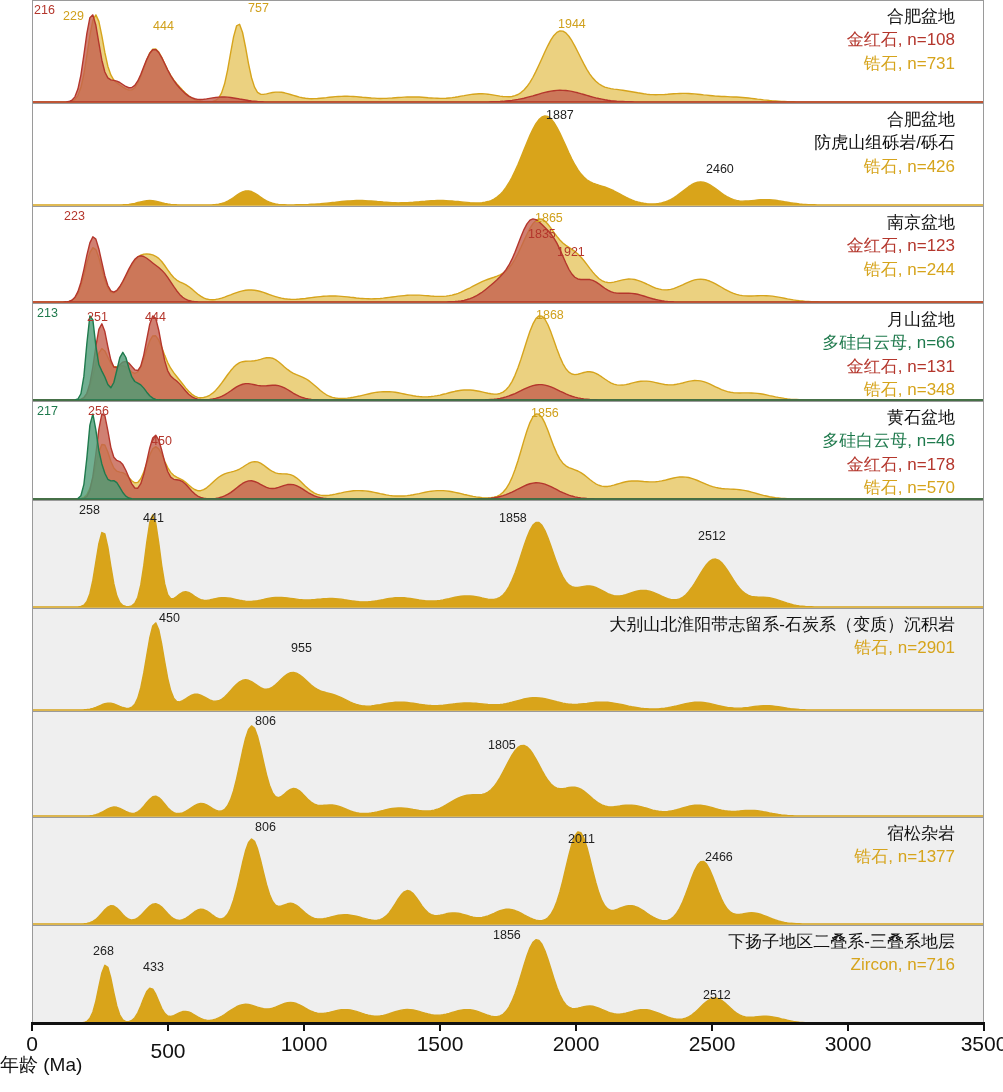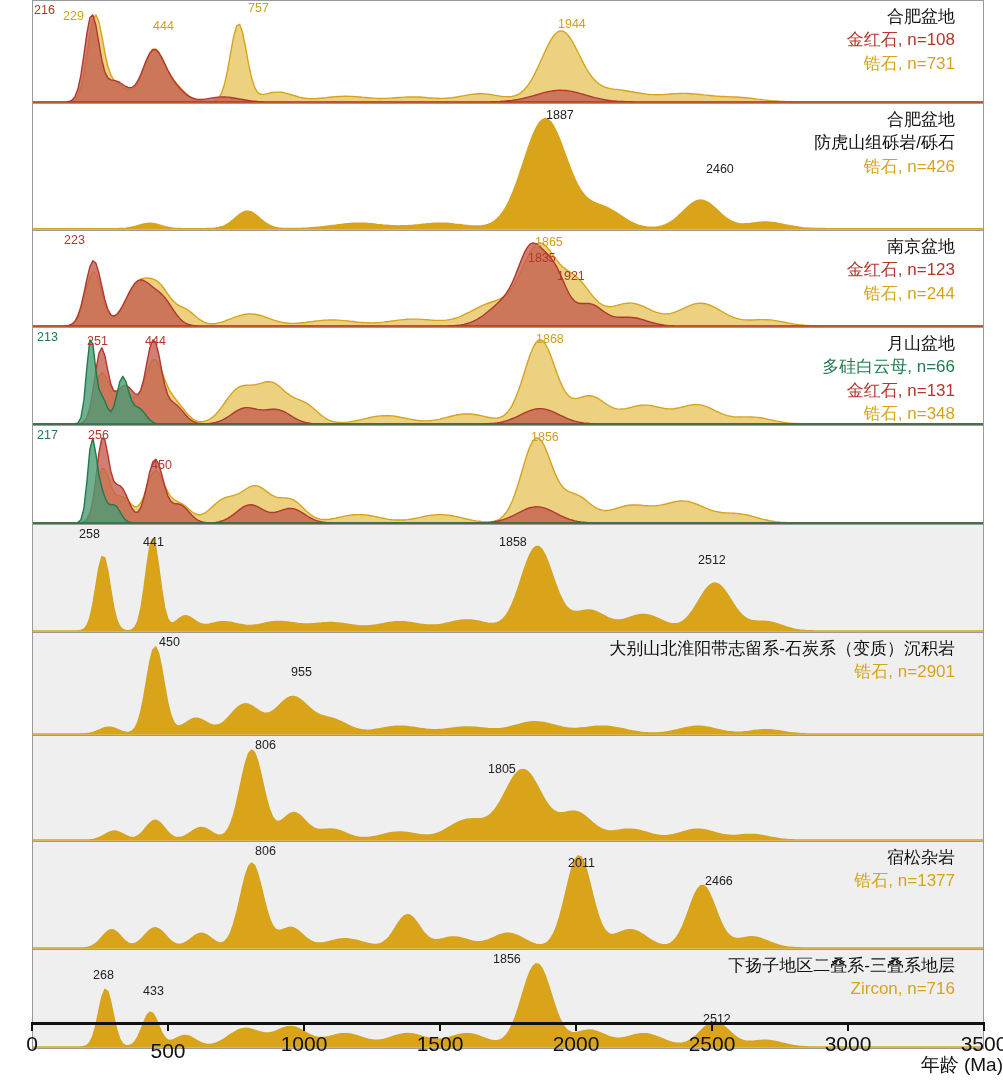--- a/index.html
+++ b/index.html
@@ -33,21 +33,21 @@
   .p-zir{color:#d0a01c;}
   .p-rut{color:#b4362c;}
   .p-phe{color:#1f7a4d;}
   .p-blk{color:#222;}
 
   
   .xaxis{position:absolute;left:32px;top:1022px;width:952px;height:1px;background:#111;}
   .xaxis-line{position:absolute;left:0;top:0;width:100%;height:2.5px;background:#111;}
   .tick{position:absolute;top:0;width:2px;height:9px;background:#111;}
   .ticklab{position:absolute;top:10px;font-size:21px;color:#111;transform:translateX(-50%);}
-  .xtitle{position:absolute;left:0;top:1052px;width:1003px;text-align:right;font-size:19px;color:#111;}
+  .xtitle{position:absolute;left:0;top:1052px;width:1003px;text-align:left;font-size:19px;color:#111;}
 </style>
 </head>
 <body>
 
 <div id="root">
 
   <div class="ylabel">归一化的核密度</div>
 
   <div class="panels" id="panels">
       <div class="panel white" style="height: 103px;">
@@ -61,21 +61,21 @@
         <div class="peak p-zir" style="left: 30px; top: 8px;">229</div>
         <div class="peak p-zir" style="left: 120px; top: 18px;">444</div>
         <div class="peak p-zir" style="left: 215px; top: 0px;">757</div>
         <div class="peak p-zir" style="left: 525px; top: 16px;">1944</div>
         <div class="labels">
           <div class="title">合肥盆地</div>
           <div class="sub lab-rut">金红石, n=108</div>
           <div class="sub lab-zir">锆石, n=731</div>
         </div>
       </div>
-      <div class="panel white" style="height: 127px;">
+      <div class="panel white" style="height: 103px;">
         <div class="svgwrap">
           <svg viewBox="0 0 952 103" preserveAspectRatio="none">
             <path d="M 0 102 L 0.0 102.0 L 3.0 102.0 L 6.0 102.0 L 9.0 102.0 L 12.0 102.0 L 15.0 102.0 L 18.0 102.0 L 21.0 102.0 L 24.0 102.0 L 27.0 102.0 L 30.0 102.0 L 33.0 102.0 L 36.0 102.0 L 39.0 102.0 L 42.0 102.0 L 45.0 102.0 L 48.0 102.0 L 51.0 102.0 L 54.0 102.0 L 57.0 102.0 L 60.0 102.0 L 63.0 102.0 L 66.0 102.0 L 69.0 102.0 L 72.0 102.0 L 75.0 102.0 L 78.0 102.0 L 81.0 102.0 L 84.0 102.0 L 87.0 101.9 L 90.0 101.8 L 93.0 101.6 L 96.0 101.3 L 99.0 100.8 L 102.0 100.3 L 105.0 99.5 L 108.0 98.8 L 111.0 98.1 L 114.0 97.7 L 117.0 97.5 L 120.0 97.7 L 123.0 98.1 L 126.0 98.8 L 129.0 99.6 L 132.0 100.3 L 135.0 100.9 L 138.0 101.3 L 141.0 101.6 L 144.0 101.8 L 147.0 101.9 L 150.0 102.0 L 153.0 102.0 L 156.0 102.0 L 159.0 102.0 L 162.0 102.0 L 165.0 102.0 L 168.0 102.0 L 171.0 102.0 L 174.0 101.9 L 177.0 101.9 L 180.0 101.8 L 183.0 101.5 L 186.0 101.1 L 189.0 100.5 L 192.0 99.5 L 195.0 98.2 L 198.0 96.4 L 201.0 94.4 L 204.0 92.3 L 207.0 90.3 L 210.0 88.7 L 213.0 87.8 L 216.0 87.7 L 219.0 88.4 L 222.0 89.9 L 225.0 91.8 L 228.0 93.9 L 231.0 96.0 L 234.0 97.8 L 237.0 99.2 L 240.0 100.2 L 243.0 101.0 L 246.0 101.4 L 249.0 101.7 L 252.0 101.8 L 255.0 101.9 L 258.0 101.9 L 261.0 101.9 L 264.0 101.8 L 267.0 101.8 L 270.0 101.7 L 273.0 101.6 L 276.0 101.5 L 279.0 101.3 L 282.0 101.1 L 285.0 100.9 L 288.0 100.7 L 291.0 100.4 L 294.0 100.1 L 297.0 99.8 L 300.0 99.5 L 303.0 99.2 L 306.0 98.8 L 309.0 98.5 L 312.0 98.2 L 315.0 98.0 L 318.0 97.8 L 321.0 97.6 L 324.0 97.5 L 327.0 97.5 L 330.0 97.5 L 333.0 97.6 L 336.0 97.8 L 339.0 98.0 L 342.0 98.2 L 345.0 98.5 L 348.0 98.7 L 351.0 99.0 L 354.0 99.2 L 357.0 99.4 L 360.0 99.6 L 363.0 99.7 L 366.0 99.8 L 369.0 99.7 L 372.0 99.7 L 375.0 99.6 L 378.0 99.4 L 381.0 99.2 L 384.0 98.9 L 387.0 98.7 L 390.0 98.4 L 393.0 98.2 L 396.0 97.9 L 399.0 97.7 L 402.0 97.6 L 405.0 97.5 L 408.0 97.5 L 411.0 97.5 L 414.0 97.6 L 417.0 97.8 L 420.0 98.0 L 423.0 98.3 L 426.0 98.5 L 429.0 98.8 L 432.0 99.1 L 435.0 99.4 L 438.0 99.7 L 441.0 99.8 L 444.0 99.9 L 447.0 99.9 L 450.0 99.7 L 453.0 99.2 L 456.0 98.5 L 459.0 97.5 L 462.0 96.0 L 465.0 94.0 L 468.0 91.5 L 471.0 88.2 L 474.0 84.2 L 477.0 79.5 L 480.0 74.0 L 483.0 67.8 L 486.0 61.0 L 489.0 53.7 L 492.0 46.2 L 495.0 38.8 L 498.0 31.7 L 501.0 25.3 L 504.0 19.9 L 507.0 15.7 L 510.0 13.1 L 513.0 12.0 L 516.0 12.6 L 519.0 14.8 L 522.0 18.5 L 525.0 23.5 L 528.0 29.3 L 531.0 35.8 L 534.0 42.5 L 537.0 49.2 L 540.0 55.5 L 543.0 61.3 L 546.0 66.3 L 549.0 70.5 L 552.0 73.8 L 555.0 76.5 L 558.0 78.4 L 561.0 79.9 L 564.0 81.0 L 567.0 82.0 L 570.0 82.9 L 573.0 83.8 L 576.0 84.9 L 579.0 86.2 L 582.0 87.6 L 585.0 89.2 L 588.0 90.8 L 591.0 92.4 L 594.0 94.0 L 597.0 95.5 L 600.0 96.8 L 603.0 98.0 L 606.0 98.9 L 609.0 99.7 L 612.0 100.2 L 615.0 100.6 L 618.0 100.9 L 621.0 100.9 L 624.0 100.8 L 627.0 100.4 L 630.0 99.8 L 633.0 99.0 L 636.0 97.9 L 639.0 96.5 L 642.0 94.8 L 645.0 92.8 L 648.0 90.5 L 651.0 88.2 L 654.0 85.8 L 657.0 83.5 L 660.0 81.5 L 663.0 80.0 L 666.0 79.0 L 669.0 78.6 L 672.0 78.9 L 675.0 79.9 L 678.0 81.3 L 681.0 83.3 L 684.0 85.4 L 687.0 87.7 L 690.0 90.0 L 693.0 92.1 L 696.0 93.9 L 699.0 95.4 L 702.0 96.6 L 705.0 97.4 L 708.0 97.9 L 711.0 98.1 L 714.0 98.0 L 717.0 97.9 L 720.0 97.6 L 723.0 97.3 L 726.0 97.0 L 729.0 96.7 L 732.0 96.6 L 735.0 96.6 L 738.0 96.7 L 741.0 96.9 L 744.0 97.2 L 747.0 97.7 L 750.0 98.1 L 753.0 98.7 L 756.0 99.2 L 759.0 99.7 L 762.0 100.1 L 765.0 100.5 L 768.0 100.9 L 771.0 101.2 L 774.0 101.4 L 777.0 101.6 L 780.0 101.7 L 783.0 101.8 L 786.0 101.9 L 789.0 101.9 L 792.0 101.9 L 795.0 102.0 L 798.0 102.0 L 801.0 102.0 L 804.0 102.0 L 807.0 102.0 L 810.0 102.0 L 813.0 102.0 L 816.0 102.0 L 819.0 102.0 L 822.0 102.0 L 825.0 102.0 L 828.0 102.0 L 831.0 102.0 L 834.0 102.0 L 837.0 102.0 L 840.0 102.0 L 843.0 102.0 L 846.0 102.0 L 849.0 102.0 L 852.0 102.0 L 855.0 102.0 L 858.0 102.0 L 861.0 102.0 L 864.0 102.0 L 867.0 102.0 L 870.0 102.0 L 873.0 102.0 L 876.0 102.0 L 879.0 102.0 L 882.0 102.0 L 885.0 102.0 L 888.0 102.0 L 891.0 102.0 L 894.0 102.0 L 897.0 102.0 L 900.0 102.0 L 903.0 102.0 L 906.0 102.0 L 909.0 102.0 L 912.0 102.0 L 915.0 102.0 L 918.0 102.0 L 921.0 102.0 L 924.0 102.0 L 927.0 102.0 L 930.0 102.0 L 933.0 102.0 L 936.0 102.0 L 939.0 102.0 L 942.0 102.0 L 945.0 102.0 L 948.0 102.0 L 951.0 102.0 L 952 102 Z" fill="#d9a41a" fill-opacity="1" stroke="#d6a41c" stroke-width="1.4" stroke-linejoin="round"></path>
           </svg>
         </div>
         <div class="peak p-blk" style="left: 513px; top: 4px;">1887</div>
         <div class="peak p-blk" style="left: 673px; top: 58px;">2460</div>
         <div class="labels">
           <div class="title">合肥盆地</div>
           <div class="title">防虎山组砾岩/砾石</div>
@@ -123,20 +123,26 @@
           <svg viewBox="0 0 952 99" preserveAspectRatio="none">
             <path d="M 0 98 L 0.0 98.0 L 3.0 98.0 L 6.0 98.0 L 9.0 98.0 L 12.0 98.0 L 15.0 98.0 L 18.0 98.0 L 21.0 98.0 L 24.0 98.0 L 27.0 98.0 L 30.0 98.0 L 33.0 98.0 L 36.0 98.0 L 39.0 98.0 L 42.0 98.0 L 45.0 97.9 L 48.0 97.5 L 51.0 96.3 L 54.0 93.4 L 57.0 87.2 L 60.0 76.9 L 63.0 63.4 L 66.0 50.4 L 69.0 42.9 L 72.0 43.4 L 75.0 50.6 L 78.0 59.8 L 81.0 66.7 L 84.0 69.9 L 87.0 70.8 L 90.0 71.4 L 93.0 73.2 L 96.0 76.2 L 99.0 79.5 L 102.0 81.6 L 105.0 81.2 L 108.0 77.6 L 111.0 70.8 L 114.0 62.1 L 117.0 53.5 L 120.0 47.3 L 123.0 45.1 L 126.0 47.3 L 129.0 52.8 L 132.0 59.8 L 135.0 66.3 L 138.0 71.1 L 141.0 74.1 L 144.0 75.9 L 147.0 77.3 L 150.0 78.9 L 153.0 81.2 L 156.0 83.8 L 159.0 86.4 L 162.0 88.4 L 165.0 89.6 L 168.0 89.6 L 171.0 88.6 L 174.0 86.7 L 177.0 84.1 L 180.0 81.3 L 183.0 78.5 L 186.0 76.0 L 189.0 74.1 L 192.0 72.6 L 195.0 71.6 L 198.0 70.9 L 201.0 70.1 L 204.0 69.1 L 207.0 67.7 L 210.0 65.9 L 213.0 63.9 L 216.0 62.1 L 219.0 60.7 L 222.0 60.2 L 225.0 60.5 L 228.0 61.8 L 231.0 63.7 L 234.0 66.0 L 237.0 68.3 L 240.0 70.2 L 243.0 71.6 L 246.0 72.3 L 249.0 72.5 L 252.0 72.6 L 255.0 72.8 L 258.0 73.4 L 261.0 74.7 L 264.0 76.6 L 267.0 79.1 L 270.0 82.0 L 273.0 85.0 L 276.0 87.7 L 279.0 90.1 L 282.0 92.0 L 285.0 93.3 L 288.0 94.1 L 291.0 94.5 L 294.0 94.5 L 297.0 94.2 L 300.0 93.7 L 303.0 93.1 L 306.0 92.4 L 309.0 91.8 L 312.0 91.1 L 315.0 90.5 L 318.0 90.1 L 321.0 89.7 L 324.0 89.5 L 327.0 89.5 L 330.0 89.6 L 333.0 89.8 L 336.0 90.2 L 339.0 90.7 L 342.0 91.3 L 345.0 91.9 L 348.0 92.6 L 351.0 93.2 L 354.0 93.8 L 357.0 94.3 L 360.0 94.7 L 363.0 94.9 L 366.0 95.0 L 369.0 95.0 L 372.0 94.9 L 375.0 94.6 L 378.0 94.2 L 381.0 93.7 L 384.0 93.1 L 387.0 92.5 L 390.0 91.8 L 393.0 91.2 L 396.0 90.6 L 399.0 90.1 L 402.0 89.8 L 405.0 89.5 L 408.0 89.5 L 411.0 89.5 L 414.0 89.8 L 417.0 90.2 L 420.0 90.7 L 423.0 91.3 L 426.0 91.9 L 429.0 92.6 L 432.0 93.4 L 435.0 94.0 L 438.0 94.7 L 441.0 95.3 L 444.0 95.8 L 447.0 96.2 L 450.0 96.6 L 453.0 96.8 L 456.0 96.8 L 459.0 96.7 L 462.0 96.2 L 465.0 95.3 L 468.0 93.7 L 471.0 91.2 L 474.0 87.7 L 477.0 82.8 L 480.0 76.4 L 483.0 68.5 L 486.0 59.3 L 489.0 49.2 L 492.0 38.8 L 495.0 29.1 L 498.0 20.8 L 501.0 14.9 L 504.0 12.0 L 507.0 12.3 L 510.0 15.6 L 513.0 21.4 L 516.0 28.9 L 519.0 37.1 L 522.0 45.1 L 525.0 52.1 L 528.0 57.7 L 531.0 61.8 L 534.0 64.5 L 537.0 66.3 L 540.0 67.4 L 543.0 68.5 L 546.0 69.7 L 549.0 71.4 L 552.0 73.4 L 555.0 75.8 L 558.0 78.3 L 561.0 80.6 L 564.0 82.6 L 567.0 84.1 L 570.0 85.0 L 573.0 85.4 L 576.0 85.3 L 579.0 84.8 L 582.0 84.0 L 585.0 83.1 L 588.0 82.2 L 591.0 81.3 L 594.0 80.6 L 597.0 80.1 L 600.0 79.8 L 603.0 79.7 L 606.0 79.8 L 609.0 80.0 L 612.0 80.3 L 615.0 80.5 L 618.0 80.7 L 621.0 80.7 L 624.0 80.6 L 627.0 80.2 L 630.0 79.7 L 633.0 79.1 L 636.0 78.3 L 639.0 77.5 L 642.0 76.8 L 645.0 76.2 L 648.0 75.8 L 651.0 75.7 L 654.0 75.9 L 657.0 76.3 L 660.0 77.1 L 663.0 78.1 L 666.0 79.3 L 669.0 80.6 L 672.0 81.9 L 675.0 83.2 L 678.0 84.4 L 681.0 85.5 L 684.0 86.3 L 687.0 86.9 L 690.0 87.4 L 693.0 87.7 L 696.0 87.8 L 699.0 88.0 L 702.0 88.1 L 705.0 88.3 L 708.0 88.6 L 711.0 89.0 L 714.0 89.6 L 717.0 90.2 L 720.0 91.0 L 723.0 91.8 L 726.0 92.7 L 729.0 93.5 L 732.0 94.3 L 735.0 95.0 L 738.0 95.7 L 741.0 96.2 L 744.0 96.7 L 747.0 97.0 L 750.0 97.3 L 753.0 97.5 L 756.0 97.7 L 759.0 97.8 L 762.0 97.9 L 765.0 97.9 L 768.0 97.9 L 771.0 98.0 L 774.0 98.0 L 777.0 98.0 L 780.0 98.0 L 783.0 98.0 L 786.0 98.0 L 789.0 98.0 L 792.0 98.0 L 795.0 98.0 L 798.0 98.0 L 801.0 98.0 L 804.0 98.0 L 807.0 98.0 L 810.0 98.0 L 813.0 98.0 L 816.0 98.0 L 819.0 98.0 L 822.0 98.0 L 825.0 98.0 L 828.0 98.0 L 831.0 98.0 L 834.0 98.0 L 837.0 98.0 L 840.0 98.0 L 843.0 98.0 L 846.0 98.0 L 849.0 98.0 L 852.0 98.0 L 855.0 98.0 L 858.0 98.0 L 861.0 98.0 L 864.0 98.0 L 867.0 98.0 L 870.0 98.0 L 873.0 98.0 L 876.0 98.0 L 879.0 98.0 L 882.0 98.0 L 885.0 98.0 L 888.0 98.0 L 891.0 98.0 L 894.0 98.0 L 897.0 98.0 L 900.0 98.0 L 903.0 98.0 L 906.0 98.0 L 909.0 98.0 L 912.0 98.0 L 915.0 98.0 L 918.0 98.0 L 921.0 98.0 L 924.0 98.0 L 927.0 98.0 L 930.0 98.0 L 933.0 98.0 L 936.0 98.0 L 939.0 98.0 L 942.0 98.0 L 945.0 98.0 L 948.0 98.0 L 951.0 98.0 L 952 98 Z" fill="#e8c96a" fill-opacity="0.85" stroke="#d6a41c" stroke-width="1.4" stroke-linejoin="round"></path>
             <path d="M 0 98 L 0.0 98.0 L 3.0 98.0 L 6.0 98.0 L 9.0 98.0 L 12.0 98.0 L 15.0 98.0 L 18.0 98.0 L 21.0 98.0 L 24.0 98.0 L 27.0 98.0 L 30.0 98.0 L 33.0 98.0 L 36.0 98.0 L 39.0 98.0 L 42.0 98.0 L 45.0 98.0 L 48.0 97.9 L 51.0 97.3 L 54.0 95.3 L 57.0 89.1 L 60.0 75.2 L 63.0 52.7 L 66.0 27.7 L 69.0 12.0 L 72.0 13.8 L 75.0 29.0 L 78.0 45.8 L 81.0 55.8 L 84.0 59.0 L 87.0 60.2 L 90.0 63.2 L 93.0 69.0 L 96.0 76.1 L 99.0 82.7 L 102.0 86.9 L 105.0 87.1 L 108.0 82.5 L 111.0 73.1 L 114.0 60.0 L 117.0 46.4 L 120.0 36.4 L 123.0 33.5 L 126.0 38.4 L 129.0 48.8 L 132.0 60.6 L 135.0 70.2 L 138.0 75.9 L 141.0 78.1 L 144.0 78.6 L 147.0 79.1 L 150.0 80.5 L 153.0 83.1 L 156.0 86.4 L 159.0 89.9 L 162.0 92.8 L 165.0 95.0 L 168.0 96.4 L 171.0 97.2 L 174.0 97.6 L 177.0 97.7 L 180.0 97.6 L 183.0 97.3 L 186.0 96.8 L 189.0 96.0 L 192.0 94.9 L 195.0 93.4 L 198.0 91.5 L 201.0 89.3 L 204.0 86.9 L 207.0 84.5 L 210.0 82.3 L 213.0 80.7 L 216.0 79.7 L 219.0 79.6 L 222.0 80.3 L 225.0 81.5 L 228.0 83.2 L 231.0 84.8 L 234.0 86.2 L 237.0 87.2 L 240.0 87.4 L 243.0 87.1 L 246.0 86.3 L 249.0 85.2 L 252.0 84.2 L 255.0 83.4 L 258.0 83.2 L 261.0 83.5 L 264.0 84.5 L 267.0 86.0 L 270.0 87.8 L 273.0 89.8 L 276.0 91.7 L 279.0 93.4 L 282.0 94.8 L 285.0 95.8 L 288.0 96.6 L 291.0 97.2 L 294.0 97.5 L 297.0 97.7 L 300.0 97.9 L 303.0 97.9 L 306.0 98.0 L 309.0 98.0 L 312.0 98.0 L 315.0 98.0 L 318.0 98.0 L 321.0 98.0 L 324.0 98.0 L 327.0 98.0 L 330.0 98.0 L 333.0 98.0 L 336.0 98.0 L 339.0 98.0 L 342.0 98.0 L 345.0 98.0 L 348.0 98.0 L 351.0 98.0 L 354.0 98.0 L 357.0 98.0 L 360.0 98.0 L 363.0 98.0 L 366.0 98.0 L 369.0 98.0 L 372.0 98.0 L 375.0 98.0 L 378.0 98.0 L 381.0 98.0 L 384.0 98.0 L 387.0 98.0 L 390.0 98.0 L 393.0 98.0 L 396.0 98.0 L 399.0 98.0 L 402.0 98.0 L 405.0 98.0 L 408.0 98.0 L 411.0 98.0 L 414.0 98.0 L 417.0 98.0 L 420.0 98.0 L 423.0 98.0 L 426.0 98.0 L 429.0 98.0 L 432.0 98.0 L 435.0 98.0 L 438.0 98.0 L 441.0 97.9 L 444.0 97.9 L 447.0 97.8 L 450.0 97.7 L 453.0 97.6 L 456.0 97.4 L 459.0 97.1 L 462.0 96.7 L 465.0 96.2 L 468.0 95.5 L 471.0 94.6 L 474.0 93.6 L 477.0 92.4 L 480.0 91.0 L 483.0 89.5 L 486.0 87.9 L 489.0 86.4 L 492.0 84.9 L 495.0 83.6 L 498.0 82.6 L 501.0 81.9 L 504.0 81.6 L 507.0 81.7 L 510.0 82.2 L 513.0 83.0 L 516.0 84.2 L 519.0 85.5 L 522.0 87.1 L 525.0 88.6 L 528.0 90.2 L 531.0 91.6 L 534.0 92.9 L 537.0 94.1 L 540.0 95.0 L 543.0 95.8 L 546.0 96.4 L 549.0 96.9 L 552.0 97.2 L 555.0 97.5 L 558.0 97.7 L 561.0 97.8 L 564.0 97.9 L 567.0 97.9 L 570.0 98.0 L 573.0 98.0 L 576.0 98.0 L 579.0 98.0 L 582.0 98.0 L 585.0 98.0 L 588.0 98.0 L 591.0 98.0 L 594.0 98.0 L 597.0 98.0 L 600.0 98.0 L 603.0 98.0 L 606.0 98.0 L 609.0 98.0 L 612.0 98.0 L 615.0 98.0 L 618.0 98.0 L 621.0 98.0 L 624.0 98.0 L 627.0 98.0 L 630.0 98.0 L 633.0 98.0 L 636.0 98.0 L 639.0 98.0 L 642.0 98.0 L 645.0 98.0 L 648.0 98.0 L 651.0 98.0 L 654.0 98.0 L 657.0 98.0 L 660.0 98.0 L 663.0 98.0 L 666.0 98.0 L 669.0 98.0 L 672.0 98.0 L 675.0 98.0 L 678.0 98.0 L 681.0 98.0 L 684.0 98.0 L 687.0 98.0 L 690.0 98.0 L 693.0 98.0 L 696.0 98.0 L 699.0 98.0 L 702.0 98.0 L 705.0 98.0 L 708.0 98.0 L 711.0 98.0 L 714.0 98.0 L 717.0 98.0 L 720.0 98.0 L 723.0 98.0 L 726.0 98.0 L 729.0 98.0 L 732.0 98.0 L 735.0 98.0 L 738.0 98.0 L 741.0 98.0 L 744.0 98.0 L 747.0 98.0 L 750.0 98.0 L 753.0 98.0 L 756.0 98.0 L 759.0 98.0 L 762.0 98.0 L 765.0 98.0 L 768.0 98.0 L 771.0 98.0 L 774.0 98.0 L 777.0 98.0 L 780.0 98.0 L 783.0 98.0 L 786.0 98.0 L 789.0 98.0 L 792.0 98.0 L 795.0 98.0 L 798.0 98.0 L 801.0 98.0 L 804.0 98.0 L 807.0 98.0 L 810.0 98.0 L 813.0 98.0 L 816.0 98.0 L 819.0 98.0 L 822.0 98.0 L 825.0 98.0 L 828.0 98.0 L 831.0 98.0 L 834.0 98.0 L 837.0 98.0 L 840.0 98.0 L 843.0 98.0 L 846.0 98.0 L 849.0 98.0 L 852.0 98.0 L 855.0 98.0 L 858.0 98.0 L 861.0 98.0 L 864.0 98.0 L 867.0 98.0 L 870.0 98.0 L 873.0 98.0 L 876.0 98.0 L 879.0 98.0 L 882.0 98.0 L 885.0 98.0 L 888.0 98.0 L 891.0 98.0 L 894.0 98.0 L 897.0 98.0 L 900.0 98.0 L 903.0 98.0 L 906.0 98.0 L 909.0 98.0 L 912.0 98.0 L 915.0 98.0 L 918.0 98.0 L 921.0 98.0 L 924.0 98.0 L 927.0 98.0 L 930.0 98.0 L 933.0 98.0 L 936.0 98.0 L 939.0 98.0 L 942.0 98.0 L 945.0 98.0 L 948.0 98.0 L 951.0 98.0 L 952 98 Z" fill="#c4604f" fill-opacity="0.8" stroke="#b4362c" stroke-width="1.4" stroke-linejoin="round"></path>
             <path d="M 0 98 L 0.0 98.0 L 3.0 98.0 L 6.0 98.0 L 9.0 98.0 L 12.0 98.0 L 15.0 98.0 L 18.0 98.0 L 21.0 98.0 L 24.0 98.0 L 27.0 98.0 L 30.0 98.0 L 33.0 98.0 L 36.0 98.0 L 39.0 98.0 L 42.0 98.0 L 45.0 97.6 L 48.0 94.7 L 51.0 83.2 L 54.0 56.2 L 57.0 23.4 L 60.0 12.0 L 63.0 28.1 L 66.0 49.2 L 69.0 62.6 L 72.0 72.0 L 75.0 78.1 L 78.0 79.7 L 81.0 79.5 L 84.0 81.5 L 87.0 86.2 L 90.0 91.4 L 93.0 95.1 L 96.0 97.0 L 99.0 97.7 L 102.0 97.9 L 105.0 98.0 L 108.0 98.0 L 111.0 98.0 L 114.0 98.0 L 117.0 98.0 L 120.0 98.0 L 123.0 98.0 L 126.0 98.0 L 129.0 98.0 L 132.0 98.0 L 135.0 98.0 L 138.0 98.0 L 141.0 98.0 L 144.0 98.0 L 147.0 98.0 L 150.0 98.0 L 153.0 98.0 L 156.0 98.0 L 159.0 98.0 L 162.0 98.0 L 165.0 98.0 L 168.0 98.0 L 171.0 98.0 L 174.0 98.0 L 177.0 98.0 L 180.0 98.0 L 183.0 98.0 L 186.0 98.0 L 189.0 98.0 L 192.0 98.0 L 195.0 98.0 L 198.0 98.0 L 201.0 98.0 L 204.0 98.0 L 207.0 98.0 L 210.0 98.0 L 213.0 98.0 L 216.0 98.0 L 219.0 98.0 L 222.0 98.0 L 225.0 98.0 L 228.0 98.0 L 231.0 98.0 L 234.0 98.0 L 237.0 98.0 L 240.0 98.0 L 243.0 98.0 L 246.0 98.0 L 249.0 98.0 L 252.0 98.0 L 255.0 98.0 L 258.0 98.0 L 261.0 98.0 L 264.0 98.0 L 267.0 98.0 L 270.0 98.0 L 273.0 98.0 L 276.0 98.0 L 279.0 98.0 L 282.0 98.0 L 285.0 98.0 L 288.0 98.0 L 291.0 98.0 L 294.0 98.0 L 297.0 98.0 L 300.0 98.0 L 303.0 98.0 L 306.0 98.0 L 309.0 98.0 L 312.0 98.0 L 315.0 98.0 L 318.0 98.0 L 321.0 98.0 L 324.0 98.0 L 327.0 98.0 L 330.0 98.0 L 333.0 98.0 L 336.0 98.0 L 339.0 98.0 L 342.0 98.0 L 345.0 98.0 L 348.0 98.0 L 351.0 98.0 L 354.0 98.0 L 357.0 98.0 L 360.0 98.0 L 363.0 98.0 L 366.0 98.0 L 369.0 98.0 L 372.0 98.0 L 375.0 98.0 L 378.0 98.0 L 381.0 98.0 L 384.0 98.0 L 387.0 98.0 L 390.0 98.0 L 393.0 98.0 L 396.0 98.0 L 399.0 98.0 L 402.0 98.0 L 405.0 98.0 L 408.0 98.0 L 411.0 98.0 L 414.0 98.0 L 417.0 98.0 L 420.0 98.0 L 423.0 98.0 L 426.0 98.0 L 429.0 98.0 L 432.0 98.0 L 435.0 98.0 L 438.0 98.0 L 441.0 98.0 L 444.0 98.0 L 447.0 98.0 L 450.0 98.0 L 453.0 98.0 L 456.0 98.0 L 459.0 98.0 L 462.0 98.0 L 465.0 98.0 L 468.0 98.0 L 471.0 98.0 L 474.0 98.0 L 477.0 98.0 L 480.0 98.0 L 483.0 98.0 L 486.0 98.0 L 489.0 98.0 L 492.0 98.0 L 495.0 98.0 L 498.0 98.0 L 501.0 98.0 L 504.0 98.0 L 507.0 98.0 L 510.0 98.0 L 513.0 98.0 L 516.0 98.0 L 519.0 98.0 L 522.0 98.0 L 525.0 98.0 L 528.0 98.0 L 531.0 98.0 L 534.0 98.0 L 537.0 98.0 L 540.0 98.0 L 543.0 98.0 L 546.0 98.0 L 549.0 98.0 L 552.0 98.0 L 555.0 98.0 L 558.0 98.0 L 561.0 98.0 L 564.0 98.0 L 567.0 98.0 L 570.0 98.0 L 573.0 98.0 L 576.0 98.0 L 579.0 98.0 L 582.0 98.0 L 585.0 98.0 L 588.0 98.0 L 591.0 98.0 L 594.0 98.0 L 597.0 98.0 L 600.0 98.0 L 603.0 98.0 L 606.0 98.0 L 609.0 98.0 L 612.0 98.0 L 615.0 98.0 L 618.0 98.0 L 621.0 98.0 L 624.0 98.0 L 627.0 98.0 L 630.0 98.0 L 633.0 98.0 L 636.0 98.0 L 639.0 98.0 L 642.0 98.0 L 645.0 98.0 L 648.0 98.0 L 651.0 98.0 L 654.0 98.0 L 657.0 98.0 L 660.0 98.0 L 663.0 98.0 L 666.0 98.0 L 669.0 98.0 L 672.0 98.0 L 675.0 98.0 L 678.0 98.0 L 681.0 98.0 L 684.0 98.0 L 687.0 98.0 L 690.0 98.0 L 693.0 98.0 L 696.0 98.0 L 699.0 98.0 L 702.0 98.0 L 705.0 98.0 L 708.0 98.0 L 711.0 98.0 L 714.0 98.0 L 717.0 98.0 L 720.0 98.0 L 723.0 98.0 L 726.0 98.0 L 729.0 98.0 L 732.0 98.0 L 735.0 98.0 L 738.0 98.0 L 741.0 98.0 L 744.0 98.0 L 747.0 98.0 L 750.0 98.0 L 753.0 98.0 L 756.0 98.0 L 759.0 98.0 L 762.0 98.0 L 765.0 98.0 L 768.0 98.0 L 771.0 98.0 L 774.0 98.0 L 777.0 98.0 L 780.0 98.0 L 783.0 98.0 L 786.0 98.0 L 789.0 98.0 L 792.0 98.0 L 795.0 98.0 L 798.0 98.0 L 801.0 98.0 L 804.0 98.0 L 807.0 98.0 L 810.0 98.0 L 813.0 98.0 L 816.0 98.0 L 819.0 98.0 L 822.0 98.0 L 825.0 98.0 L 828.0 98.0 L 831.0 98.0 L 834.0 98.0 L 837.0 98.0 L 840.0 98.0 L 843.0 98.0 L 846.0 98.0 L 849.0 98.0 L 852.0 98.0 L 855.0 98.0 L 858.0 98.0 L 861.0 98.0 L 864.0 98.0 L 867.0 98.0 L 870.0 98.0 L 873.0 98.0 L 876.0 98.0 L 879.0 98.0 L 882.0 98.0 L 885.0 98.0 L 888.0 98.0 L 891.0 98.0 L 894.0 98.0 L 897.0 98.0 L 900.0 98.0 L 903.0 98.0 L 906.0 98.0 L 909.0 98.0 L 912.0 98.0 L 915.0 98.0 L 918.0 98.0 L 921.0 98.0 L 924.0 98.0 L 927.0 98.0 L 930.0 98.0 L 933.0 98.0 L 936.0 98.0 L 939.0 98.0 L 942.0 98.0 L 945.0 98.0 L 948.0 98.0 L 951.0 98.0 L 952 98 Z" fill="#4e9b76" fill-opacity="0.8" stroke="#1f7a4d" stroke-width="1.4" stroke-linejoin="round"></path>
           </svg>
         </div>
         <div class="peak p-phe" style="left: 4px; top: 2px;">217</div>
         <div class="peak p-rut" style="left: 55px; top: 2px;">256</div>
         <div class="peak p-rut" style="left: 118px; top: 32px;">450</div>
         <div class="peak p-zir" style="left: 498px; top: 4px;">1856</div>
+        <div class="labels">
+          <div class="title">黄石盆地</div>
+          <div class="sub lab-phe">多硅白云母, n=46</div>
+          <div class="sub lab-rut">金红石, n=178</div>
+          <div class="sub lab-zir">锆石, n=570</div>
+        </div>
       </div>
       <div class="panel light" style="height: 108px;">
         <div class="svgwrap">
           <svg viewBox="0 0 952 108" preserveAspectRatio="none">
             <path d="M 0 107 L 0.0 107.0 L 3.0 107.0 L 6.0 107.0 L 9.0 107.0 L 12.0 107.0 L 15.0 107.0 L 18.0 107.0 L 21.0 107.0 L 24.0 107.0 L 27.0 107.0 L 30.0 107.0 L 33.0 107.0 L 36.0 107.0 L 39.0 107.0 L 42.0 107.0 L 45.0 106.9 L 48.0 106.4 L 51.0 105.1 L 54.0 101.4 L 57.0 93.6 L 60.0 79.9 L 63.0 61.4 L 66.0 43.0 L 69.0 31.8 L 72.0 33.3 L 75.0 46.6 L 78.0 65.7 L 81.0 83.4 L 84.0 95.7 L 87.0 102.5 L 90.0 105.5 L 93.0 106.5 L 96.0 106.6 L 99.0 105.8 L 102.0 103.3 L 105.0 97.1 L 108.0 84.7 L 111.0 65.3 L 114.0 41.8 L 117.0 21.8 L 120.0 14.0 L 123.0 22.2 L 126.0 42.2 L 129.0 65.2 L 132.0 83.7 L 135.0 94.5 L 138.0 98.6 L 141.0 98.5 L 144.0 96.4 L 147.0 93.9 L 150.0 92.1 L 153.0 91.5 L 156.0 92.2 L 159.0 93.9 L 162.0 96.1 L 165.0 98.1 L 168.0 99.5 L 171.0 100.2 L 174.0 100.3 L 177.0 99.8 L 180.0 99.2 L 183.0 98.5 L 186.0 97.9 L 189.0 97.6 L 192.0 97.5 L 195.0 97.8 L 198.0 98.2 L 201.0 98.8 L 204.0 99.5 L 207.0 100.2 L 210.0 100.7 L 213.0 101.1 L 216.0 101.3 L 219.0 101.3 L 222.0 101.0 L 225.0 100.6 L 228.0 100.0 L 231.0 99.4 L 234.0 98.7 L 237.0 98.2 L 240.0 97.7 L 243.0 97.4 L 246.0 97.3 L 249.0 97.3 L 252.0 97.5 L 255.0 97.9 L 258.0 98.3 L 261.0 98.7 L 264.0 99.1 L 267.0 99.5 L 270.0 99.7 L 273.0 99.8 L 276.0 99.8 L 279.0 99.7 L 282.0 99.5 L 285.0 99.2 L 288.0 99.0 L 291.0 98.7 L 294.0 98.5 L 297.0 98.4 L 300.0 98.4 L 303.0 98.6 L 306.0 98.8 L 309.0 99.1 L 312.0 99.6 L 315.0 100.0 L 318.0 100.5 L 321.0 101.0 L 324.0 101.3 L 327.0 101.6 L 330.0 101.8 L 333.0 101.8 L 336.0 101.7 L 339.0 101.4 L 342.0 101.0 L 345.0 100.6 L 348.0 100.0 L 351.0 99.5 L 354.0 98.9 L 357.0 98.4 L 360.0 98.0 L 363.0 97.7 L 366.0 97.6 L 369.0 97.6 L 372.0 97.7 L 375.0 98.0 L 378.0 98.4 L 381.0 98.9 L 384.0 99.4 L 387.0 99.9 L 390.0 100.3 L 393.0 100.7 L 396.0 100.9 L 399.0 101.0 L 402.0 100.9 L 405.0 100.7 L 408.0 100.3 L 411.0 99.8 L 414.0 99.1 L 417.0 98.5 L 420.0 97.8 L 423.0 97.1 L 426.0 96.6 L 429.0 96.1 L 432.0 95.9 L 435.0 95.8 L 438.0 95.9 L 441.0 96.2 L 444.0 96.6 L 447.0 97.2 L 450.0 97.9 L 453.0 98.5 L 456.0 99.1 L 459.0 99.4 L 462.0 99.3 L 465.0 98.6 L 468.0 97.2 L 471.0 94.8 L 474.0 91.3 L 477.0 86.4 L 480.0 80.1 L 483.0 72.6 L 486.0 64.0 L 489.0 54.8 L 492.0 45.5 L 495.0 36.9 L 498.0 29.6 L 501.0 24.3 L 504.0 21.6 L 507.0 21.7 L 510.0 24.5 L 513.0 29.8 L 516.0 37.0 L 519.0 45.4 L 522.0 54.2 L 525.0 62.7 L 528.0 70.3 L 531.0 76.6 L 534.0 81.4 L 537.0 84.7 L 540.0 86.5 L 543.0 87.3 L 546.0 87.2 L 549.0 86.7 L 552.0 86.2 L 555.0 85.8 L 558.0 85.8 L 561.0 86.3 L 564.0 87.2 L 567.0 88.6 L 570.0 90.2 L 573.0 91.8 L 576.0 93.4 L 579.0 94.6 L 582.0 95.5 L 585.0 95.9 L 588.0 95.8 L 591.0 95.4 L 594.0 94.6 L 597.0 93.6 L 600.0 92.6 L 603.0 91.6 L 606.0 90.8 L 609.0 90.3 L 612.0 90.2 L 615.0 90.4 L 618.0 91.0 L 621.0 92.0 L 624.0 93.2 L 627.0 94.5 L 630.0 96.0 L 633.0 97.3 L 636.0 98.5 L 639.0 99.3 L 642.0 99.7 L 645.0 99.6 L 648.0 98.8 L 651.0 97.2 L 654.0 94.8 L 657.0 91.6 L 660.0 87.6 L 663.0 83.1 L 666.0 78.1 L 669.0 73.0 L 672.0 68.2 L 675.0 64.0 L 678.0 60.9 L 681.0 59.0 L 684.0 58.6 L 687.0 59.7 L 690.0 62.1 L 693.0 65.7 L 696.0 70.1 L 699.0 74.8 L 702.0 79.6 L 705.0 84.1 L 708.0 88.0 L 711.0 91.2 L 714.0 93.6 L 717.0 95.2 L 720.0 96.2 L 723.0 96.7 L 726.0 96.9 L 729.0 97.0 L 732.0 97.1 L 735.0 97.3 L 738.0 97.7 L 741.0 98.3 L 744.0 99.1 L 747.0 100.1 L 750.0 101.1 L 753.0 102.1 L 756.0 103.1 L 759.0 104.0 L 762.0 104.8 L 765.0 105.4 L 768.0 105.9 L 771.0 106.2 L 774.0 106.5 L 777.0 106.7 L 780.0 106.8 L 783.0 106.9 L 786.0 106.9 L 789.0 107.0 L 792.0 107.0 L 795.0 107.0 L 798.0 107.0 L 801.0 107.0 L 804.0 107.0 L 807.0 107.0 L 810.0 107.0 L 813.0 107.0 L 816.0 107.0 L 819.0 107.0 L 822.0 107.0 L 825.0 107.0 L 828.0 107.0 L 831.0 107.0 L 834.0 107.0 L 837.0 107.0 L 840.0 107.0 L 843.0 107.0 L 846.0 107.0 L 849.0 107.0 L 852.0 107.0 L 855.0 107.0 L 858.0 107.0 L 861.0 107.0 L 864.0 107.0 L 867.0 107.0 L 870.0 107.0 L 873.0 107.0 L 876.0 107.0 L 879.0 107.0 L 882.0 107.0 L 885.0 107.0 L 888.0 107.0 L 891.0 107.0 L 894.0 107.0 L 897.0 107.0 L 900.0 107.0 L 903.0 107.0 L 906.0 107.0 L 909.0 107.0 L 912.0 107.0 L 915.0 107.0 L 918.0 107.0 L 921.0 107.0 L 924.0 107.0 L 927.0 107.0 L 930.0 107.0 L 933.0 107.0 L 936.0 107.0 L 939.0 107.0 L 942.0 107.0 L 945.0 107.0 L 948.0 107.0 L 951.0 107.0 L 952 107 Z" fill="#d9a41a" fill-opacity="1" stroke="#d6a41c" stroke-width="1.4" stroke-linejoin="round"></path>
           </svg>
         </div>
         <div class="peak p-blk" style="left: 46px; top: 2px;">258</div>
         <div class="peak p-blk" style="left: 110px; top: 10px;">441</div>
         <div class="peak p-blk" style="left: 466px; top: 10px;">1858</div>

